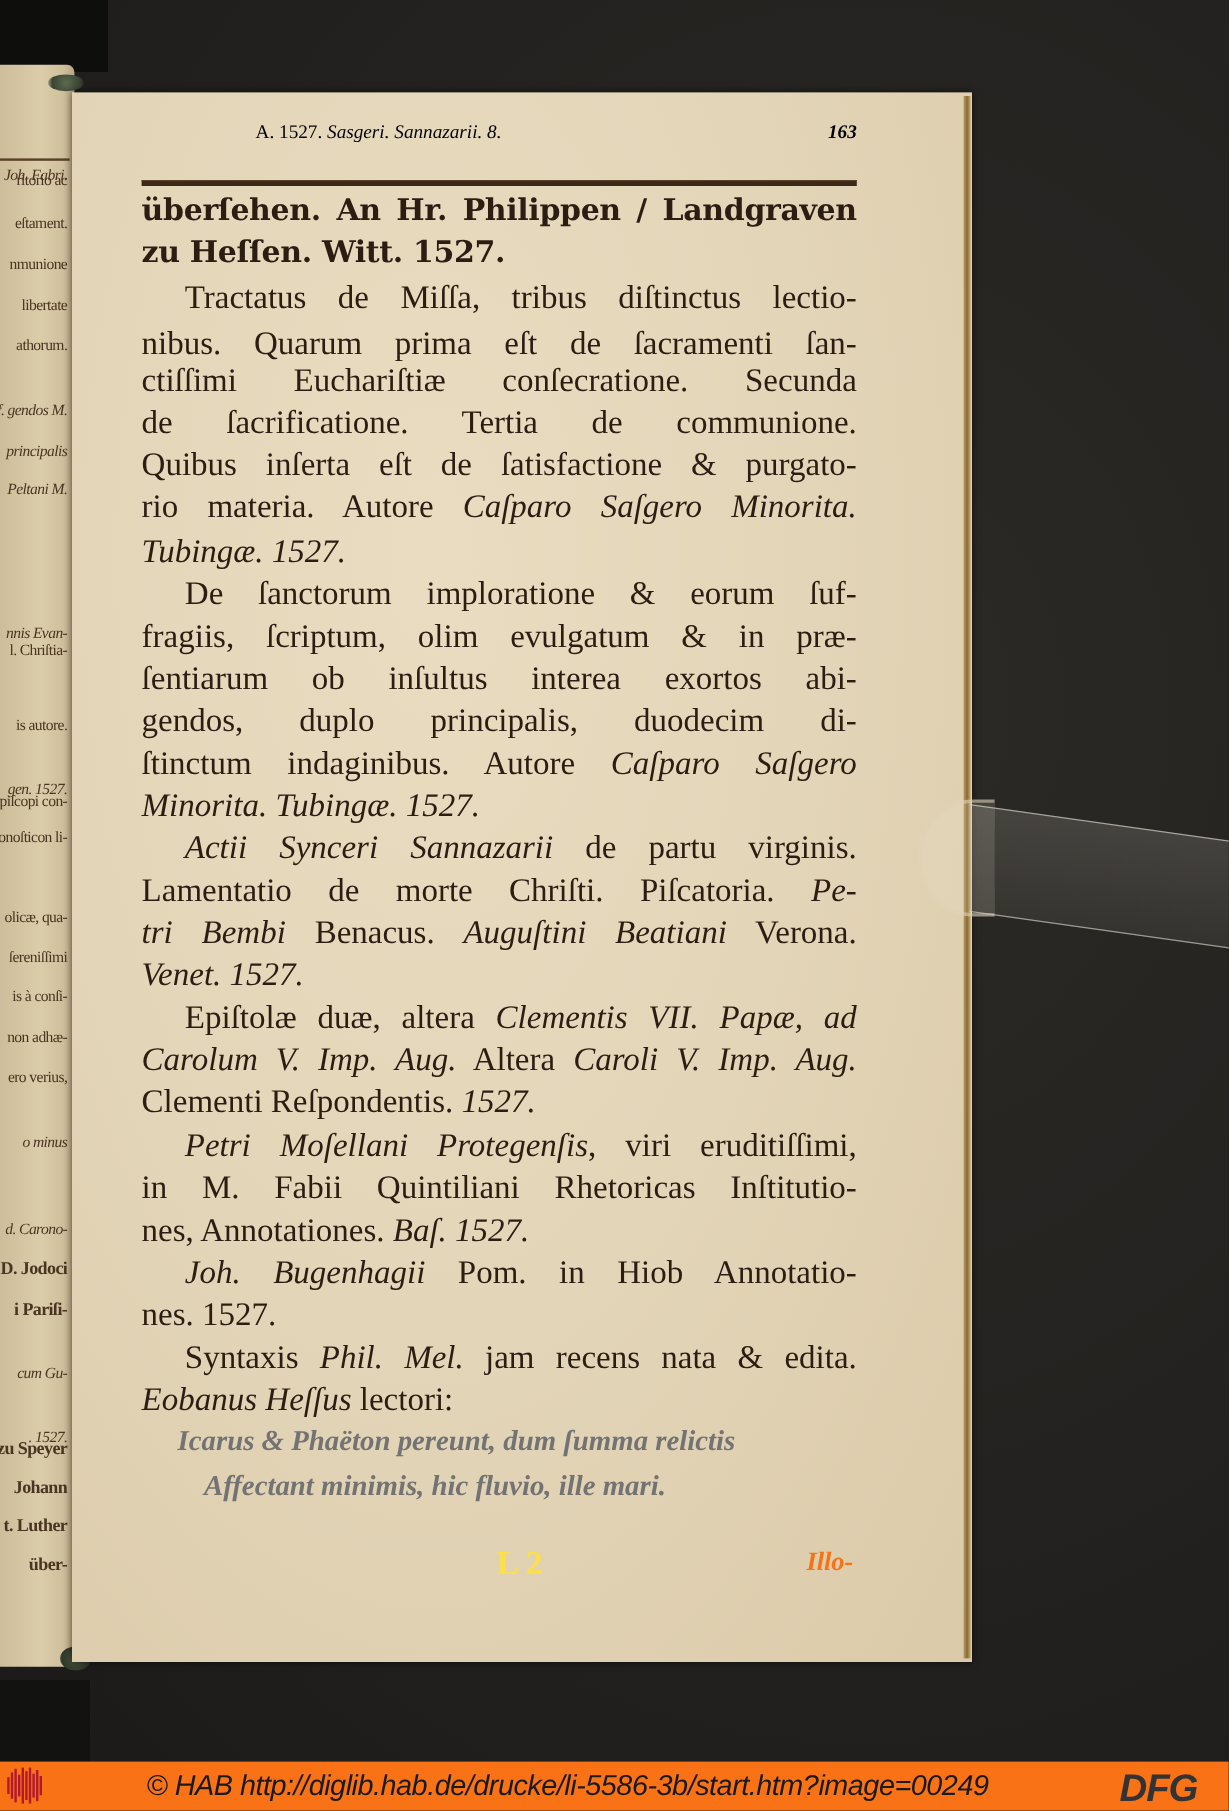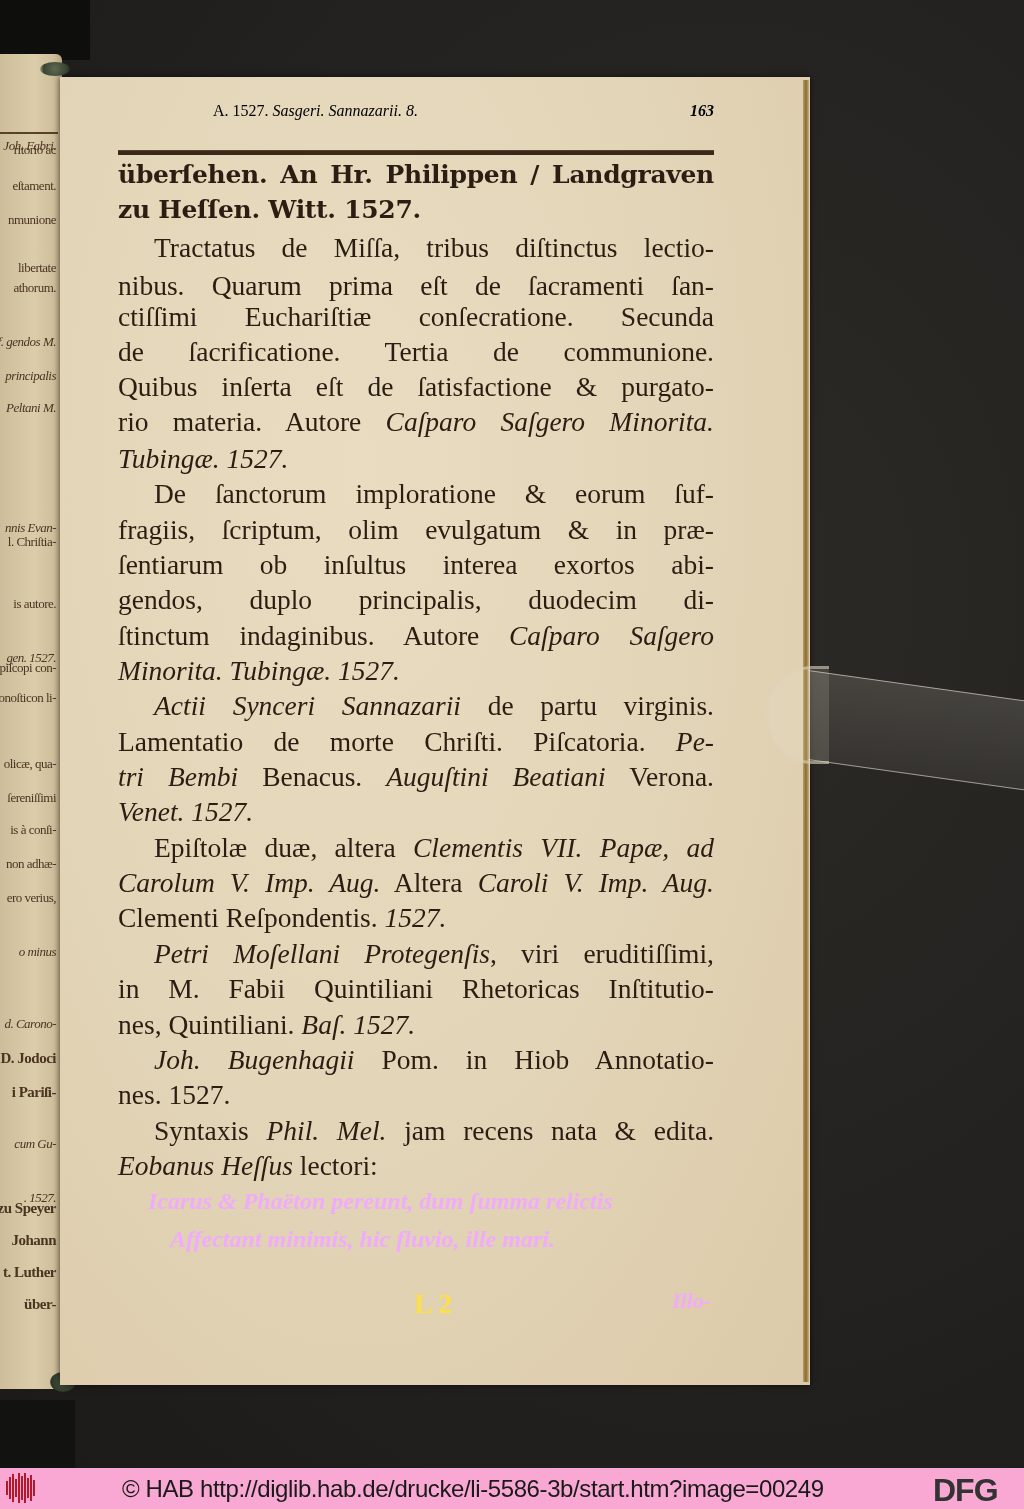--- a/index.html
+++ b/index.html
@@ -74,48 +74,49 @@
     position:absolute; left:118px; width:596px; white-space:nowrap;
     font-family:"Liberation Serif", serif; font-size:27.5px; color:#2b1d12;
     text-align:justify; text-align-last:justify;
   }
   .line.last { text-align-last:left; }
   .line.indent { padding-left:36px; width:560px; }
   .line.fraktur { font-family:"DejaVu Serif", serif; font-weight:bold; font-size:25px; letter-spacing:-0.3px; }
   .it { font-style:italic; }
   .verse {
     position:absolute; white-space:nowrap; font-family:"Liberation Serif", serif;
-    font-style:italic; font-weight:bold; font-size:24px; color:#f0abfc;
+    font-style:italic; font-weight:bold; font-size:24px; color:#737373;
   }
   .signature {
     position:absolute; left:414px; top:1288px; font-family:"Liberation Serif", serif;
     font-weight:bold; font-size:28px; color:#fde047;
   }
   .catchword {
     position:absolute; left:672px; top:1288px; font-family:"Liberation Serif", serif;
-    font-weight:bold; font-style:italic; font-size:22px; color:#f0abfc;
+    font-weight:bold; font-style:italic; font-size:22px; color:#f97316;
   }
   
   .clip-loop {
     position:absolute; left:766px; top:666px; width:60px; height:92px;
     border:3px solid rgba(220,210,185,0.55); border-right:none;
     border-radius:46px 0 0 46px;
     background:rgba(240,232,212,0.15);
   }
   .clip-band {
     position:absolute; left:808px; top:670px; width:230px; height:88px;
     background:linear-gradient(180deg, rgba(200,195,185,0.18), rgba(150,145,135,0.12));
     border-top:1px solid rgba(220,215,205,0.7);
     border-bottom:1px solid rgba(220,215,205,0.6);
     transform:skewY(8deg); transform-origin:left top;
   }
   
   .footer {
     position:absolute; left:0; top:1468px; width:1024px; height:41px;
-    background:#f9a8d4;
+    background:#f97316;
+    font-style:italic;
   }
   .hab-logo {
     position:absolute; left:6px; top:5px; width:36px; height:30px;
     display:flex; align-items:center; gap:1px;
   }
   .hab-logo span { display:block; width:2px; background:#b2192b; }
   .footer-text {
     position:absolute; left:122px; top:7px; font-family:"Liberation Sans", sans-serif;
     font-size:24px; color:#1a1a1a; letter-spacing:-0.4px; white-space:nowrap;
   }
@@ -130,21 +131,21 @@
 <div class="backdrop"></div>
 <div class="black-band"></div>
 <div class="black-band-bottom"></div>
 
 <div class="prev-page" id="prev-page">
   <div class="prev-rule"></div>
 <div class="frag it" style="top: 64px;">Joh. Fabri.</div>
     <div class="frag " style="top: 88px;">ritorio ac</div>
     <div class="frag " style="top: 124px;">eſtament.</div>
     <div class="frag " style="top: 158px;">nmunione</div>
-    <div class="frag " style="top: 206px; margin-left: 12px;">libertate</div>
+    <div class="frag " style="top: 192px; margin-left: 12px;">libertate</div>
     <div class="frag " style="top: 226px;">athorum.</div>
     <div class="frag it" style="top: 260px;">f. gendos M.</div>
     <div class="frag it" style="top: 294px;">principalis</div>
     <div class="frag it" style="top: 326px;">Peltani M.</div>
     <div class="frag it" style="top: 446px;">nnis Evan-</div>
     <div class="frag " style="top: 480px;">l. Chriſtia-</div>
     <div class="frag " style="top: 542px;">is autore.</div>
     <div class="frag it" style="top: 576px;">gen. 1527.</div>
     <div class="frag " style="top: 606px;">Epiſcopi con-</div>
     <div class="frag " style="top: 636px;">onoſticon li-</div>
@@ -197,21 +198,21 @@
     <div class="line last" style="top: 655px;"><span class="it">Minorita. Tubingæ. 1527.</span></div>
     <div class="line indent" style="top: 690px;"><span class="it">Actii Synceri Sannazarii</span><span> de partu virginis.</span></div>
     <div class="line " style="top: 726px;"><span>Lamentatio de morte Chriſti. Piſcatoria. </span><span class="it">Pe-</span></div>
     <div class="line " style="top: 761px;"><span class="it">tri Bembi</span><span> Benacus. </span><span class="it">Auguſtini Beatiani</span><span> Verona.</span></div>
     <div class="line last" style="top: 796px;"><span class="it">Venet. 1527.</span></div>
     <div class="line indent" style="top: 832px;"><span>Epiſtolæ duæ, altera </span><span class="it">Clementis VII. Papæ, ad</span></div>
     <div class="line " style="top: 867px;"><span class="it">Carolum V. Imp. Aug.</span><span> Altera </span><span class="it">Caroli V. Imp. Aug.</span></div>
     <div class="line last" style="top: 902px;"><span>Clementi Reſpondentis. </span><span class="it">1527.</span></div>
     <div class="line indent" style="top: 938px;"><span class="it">Petri Moſellani Protegenſis</span><span>, viri eruditiſſimi,</span></div>
     <div class="line " style="top: 973px;"><span>in M. Fabii Quintiliani Rhetoricas Inſtitutio-</span></div>
-    <div class="line last" style="top: 1009px;"><span>nes, Quintiliani. </span><span class="it">Baſ. 1527.</span></div>
+    <div class="line last" style="top: 1009px;"><span>nes, Annotationes. </span><span class="it">Baſ. 1527.</span></div>
     <div class="line indent" style="top: 1044px;"><span class="it">Joh. Bugenhagii</span><span> Pom. in Hiob Annotatio-</span></div>
     <div class="line last" style="top: 1079px;"><span>nes. 1527.</span></div>
     <div class="line indent" style="top: 1115px;"><span>Syntaxis </span><span class="it">Phil. Mel.</span><span> jam recens nata &amp; edita.</span></div>
     <div class="line last" style="top: 1150px;"><span class="it">Eobanus Heſſus</span><span> lectori:</span></div>
   </div>
 
 <div class="verse" style="left:148px; top:1188px;">Icarus &amp; Phaëton pereunt, dum ſumma relictis</div>
 <div class="verse" style="left:170px; top:1226px;">Affectant minimis, hic fluvio, ille mari.</div>
 
 <div class="signature">L 2</div>

